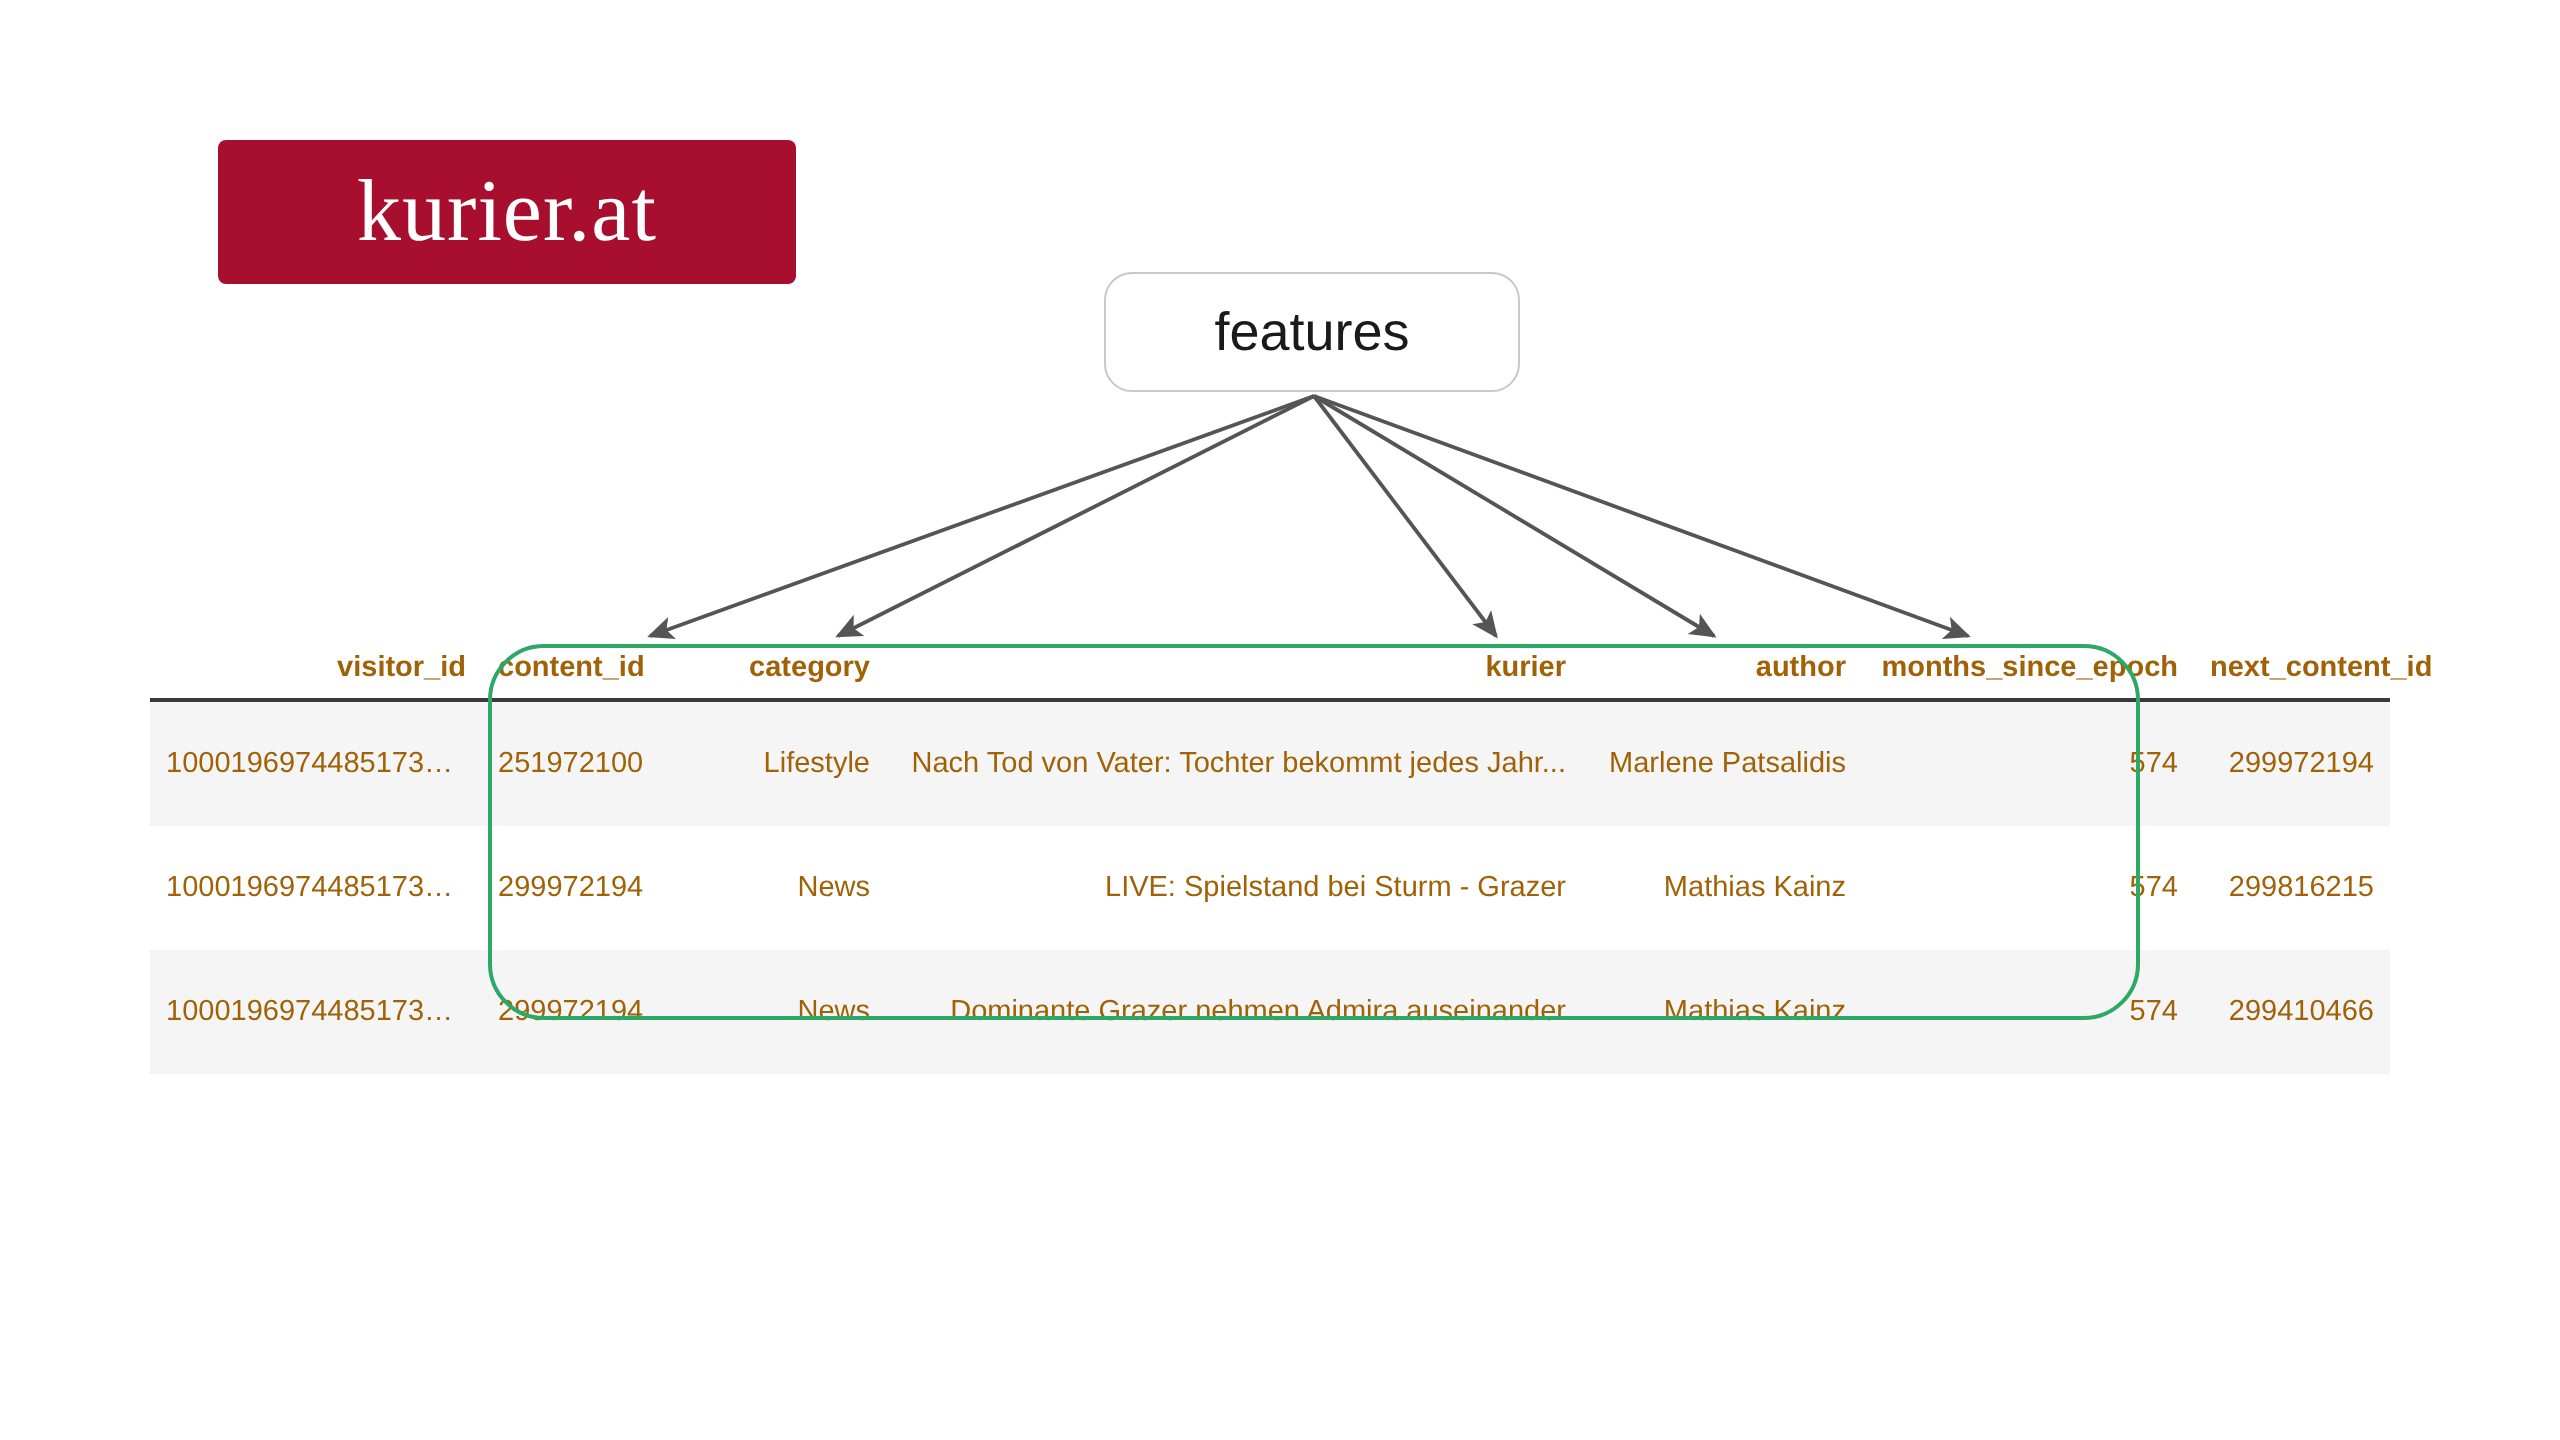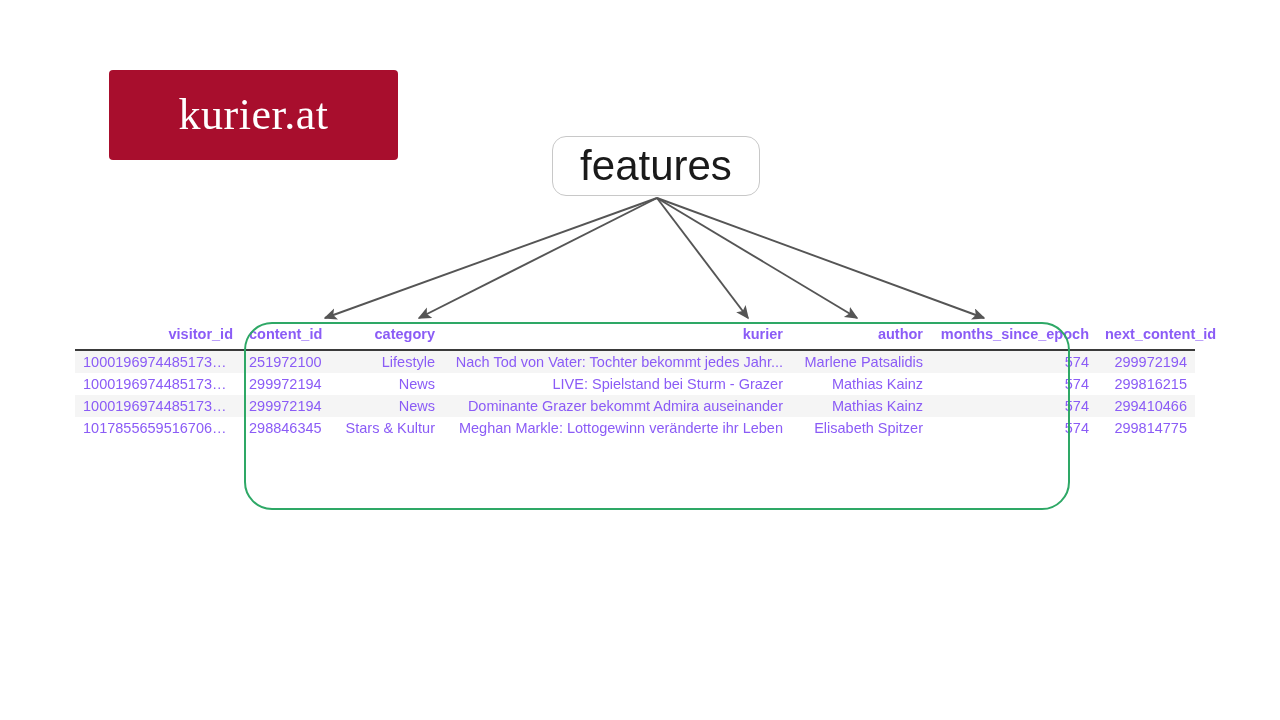--- a/index.html
+++ b/index.html
@@ -15,21 +15,21 @@
     font-family: "Liberation Sans", sans-serif;
     -webkit-font-smoothing: antialiased;
   }
 
   
   #brand-logo {
     position: absolute;
     left: 109px;
     top: 70px;
     width: 289px;
-    height: 90px;
+    height: 72px;
     background: #a80e2d;
     border-radius: 4px;
     display: flex;
     align-items: center;
     justify-content: center;
   }
   #brand-logo .logo-text {
     font-family: "Liberation Serif", serif;
     color: #ffffff;
     font-size: 44px;
@@ -46,21 +46,21 @@
     height: 60px;
     box-sizing: border-box;
     border: 1px solid #c8c8c8;
     border-radius: 14px;
     background: #ffffff;
     display: flex;
     align-items: center;
     justify-content: center;
   }
   #features-box .features-text {
-    font-size: 42px;
+    font-size: 27px;
     color: #1a1a1a;
     line-height: 1;
   }
 
   
   #arrow-layer {
     position: absolute;
     left: 0;
     top: 0;
     width: 1280px;
@@ -87,38 +87,38 @@
     position: absolute;
     left: 75px;
     top: 322px;
     width: 1120px;
   }
   table.data-table {
     border-collapse: collapse;
     width: 1120px;
     table-layout: fixed;
     font-size: 14.5px;
-    color: #8b5cf6;
+    color: #a16207;
   }
   table.data-table th {
     font-weight: bold;
     font-size: 14.5px;
     padding: 4px 8px 7px 8px;
     text-align: right;
     vertical-align: bottom;
     white-space: nowrap;
     border-bottom: 2px solid #3a3a3a;
     background: #ffffff;
   }
   table.data-table th.col-content_id {
     text-align: left;
     margin-left: 12px;
   }
   table.data-table td {
-    padding: 4px 8px;
+    padding: 24px 8px;
     text-align: right;
     white-space: nowrap;
     overflow: hidden;
     text-overflow: ellipsis;
     height: 14px;
     line-height: 14px;
   }
   table.data-table td.col-content_id {
     text-align: left;
   }
@@ -202,31 +202,22 @@
         <td>News</td>
         <td>LIVE: Spielstand bei Sturm - Grazer</td>
         <td>Mathias Kainz</td>
         <td>574</td>
         <td>299816215</td>
       </tr>
       <tr>
         <td>1000196974485173657</td>
         <td class="col-content_id">299972194</td>
         <td>News</td>
-        <td>Dominante Grazer bekommt Admira auseinander</td>
+        <td>Dominante Grazer nehmen Admira auseinander</td>
         <td>Mathias Kainz</td>
         <td>574</td>
         <td>299410466</td>
       </tr>
-      <tr>
-        <td>1017855659516706306</td>
-        <td class="col-content_id">298846345</td>
-        <td>Stars &amp; Kultur</td>
-        <td>Meghan Markle: Lottogewinn veränderte ihr Leben</td>
-        <td>Elisabeth Spitzer</td>
-        <td>574</td>
-        <td>299814775</td>
-      </tr>
     </tbody>
   </table>
 </div>
 
 <div id="highlight-box"></div>
 
 </body></html>

